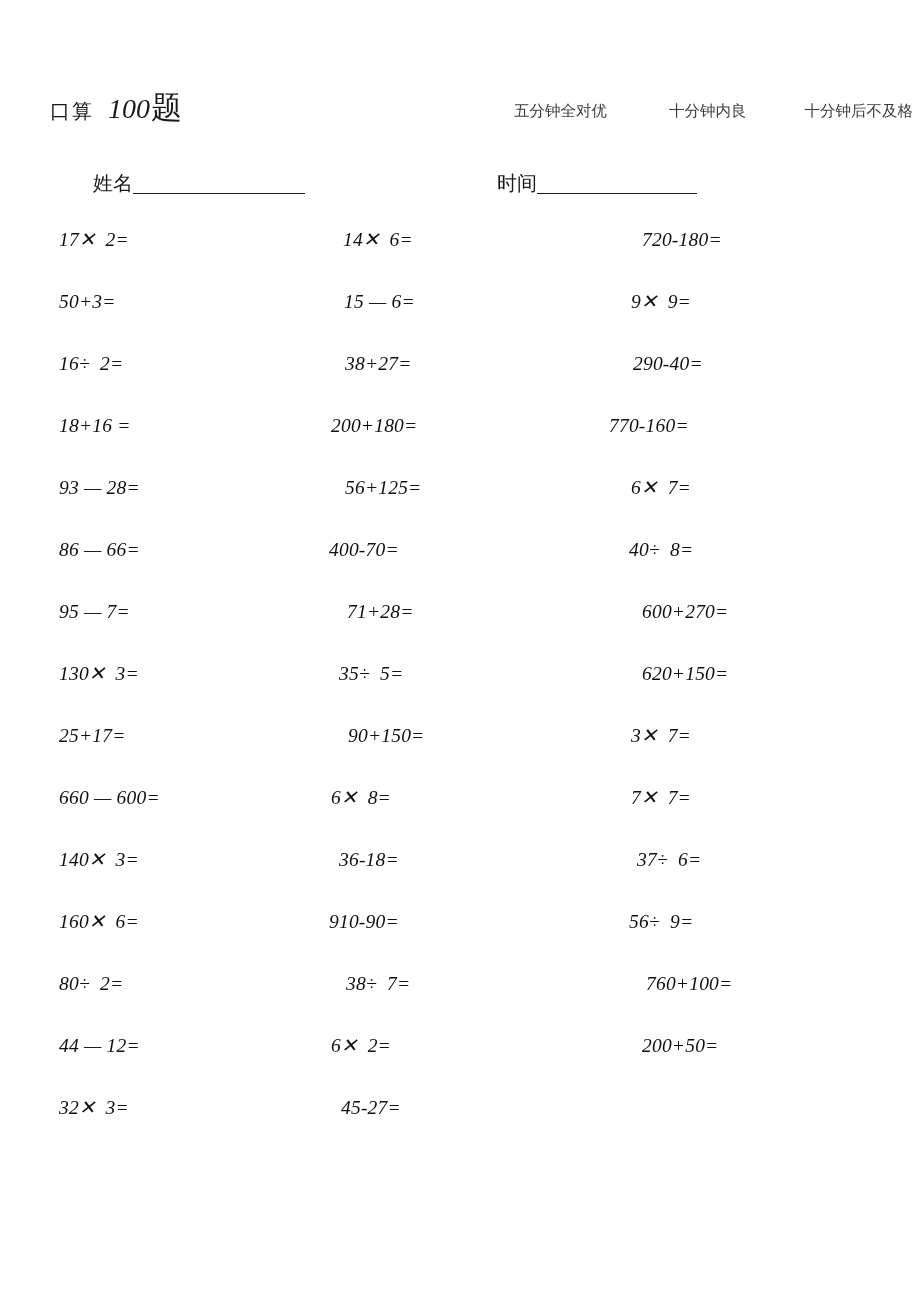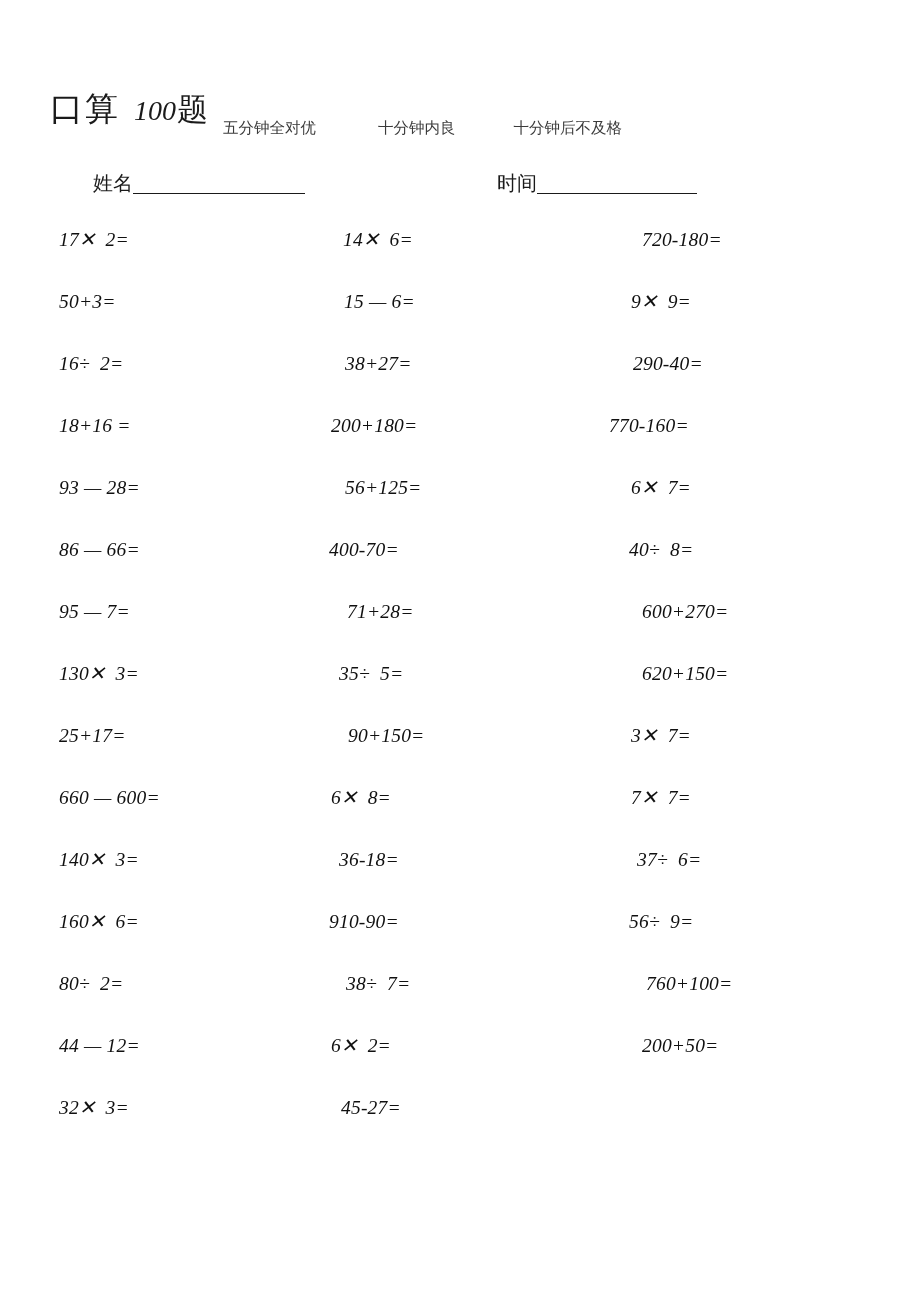--- a/index.html
+++ b/index.html
@@ -28,21 +28,21 @@
   .title-row {
     position: absolute;
     left: 50px;
     top: 92px;
     display: flex;
     align-items: baseline;
     white-space: nowrap;
   }
   .title-cn {
     font-family: "DejaVu Sans", "Liberation Sans", sans-serif;
-    font-size: 33px;
+    font-size: 20px;
     font-weight: 400;
     letter-spacing: 2px;
     color: #1a1a1a;
     line-height: 1;
   }
   .title-num {
     font-family: "Liberation Serif", "DejaVu Serif", serif;
     font-style: italic;
     font-size: 28px;
     font-weight: 400;
@@ -54,25 +54,26 @@
   .title-cn2 {
     font-family: "DejaVu Sans", "Liberation Sans", sans-serif;
     font-size: 31px;
     color: #1a1a1a;
     line-height: 1;
   }
 
   .grade-notes {
     position: absolute;
     left: 223px;
-    top: 118px;
+    top: 101px;
     width: 690px;
     display: flex;
     align-items: baseline;
     white-space: nowrap;
+    justify-content: flex-end;
   }
   .grade-note {
     font-family: "DejaVu Sans", "Liberation Sans", sans-serif;
     font-size: 15.5px;
     color: #3b3b3b;
     letter-spacing: 0px;
   }
   .grade-note.n1 { margin-left: 0px; }
   .grade-note.n2 { margin-left: 62px; }
   .grade-note.n3 { margin-left: 58px; }

